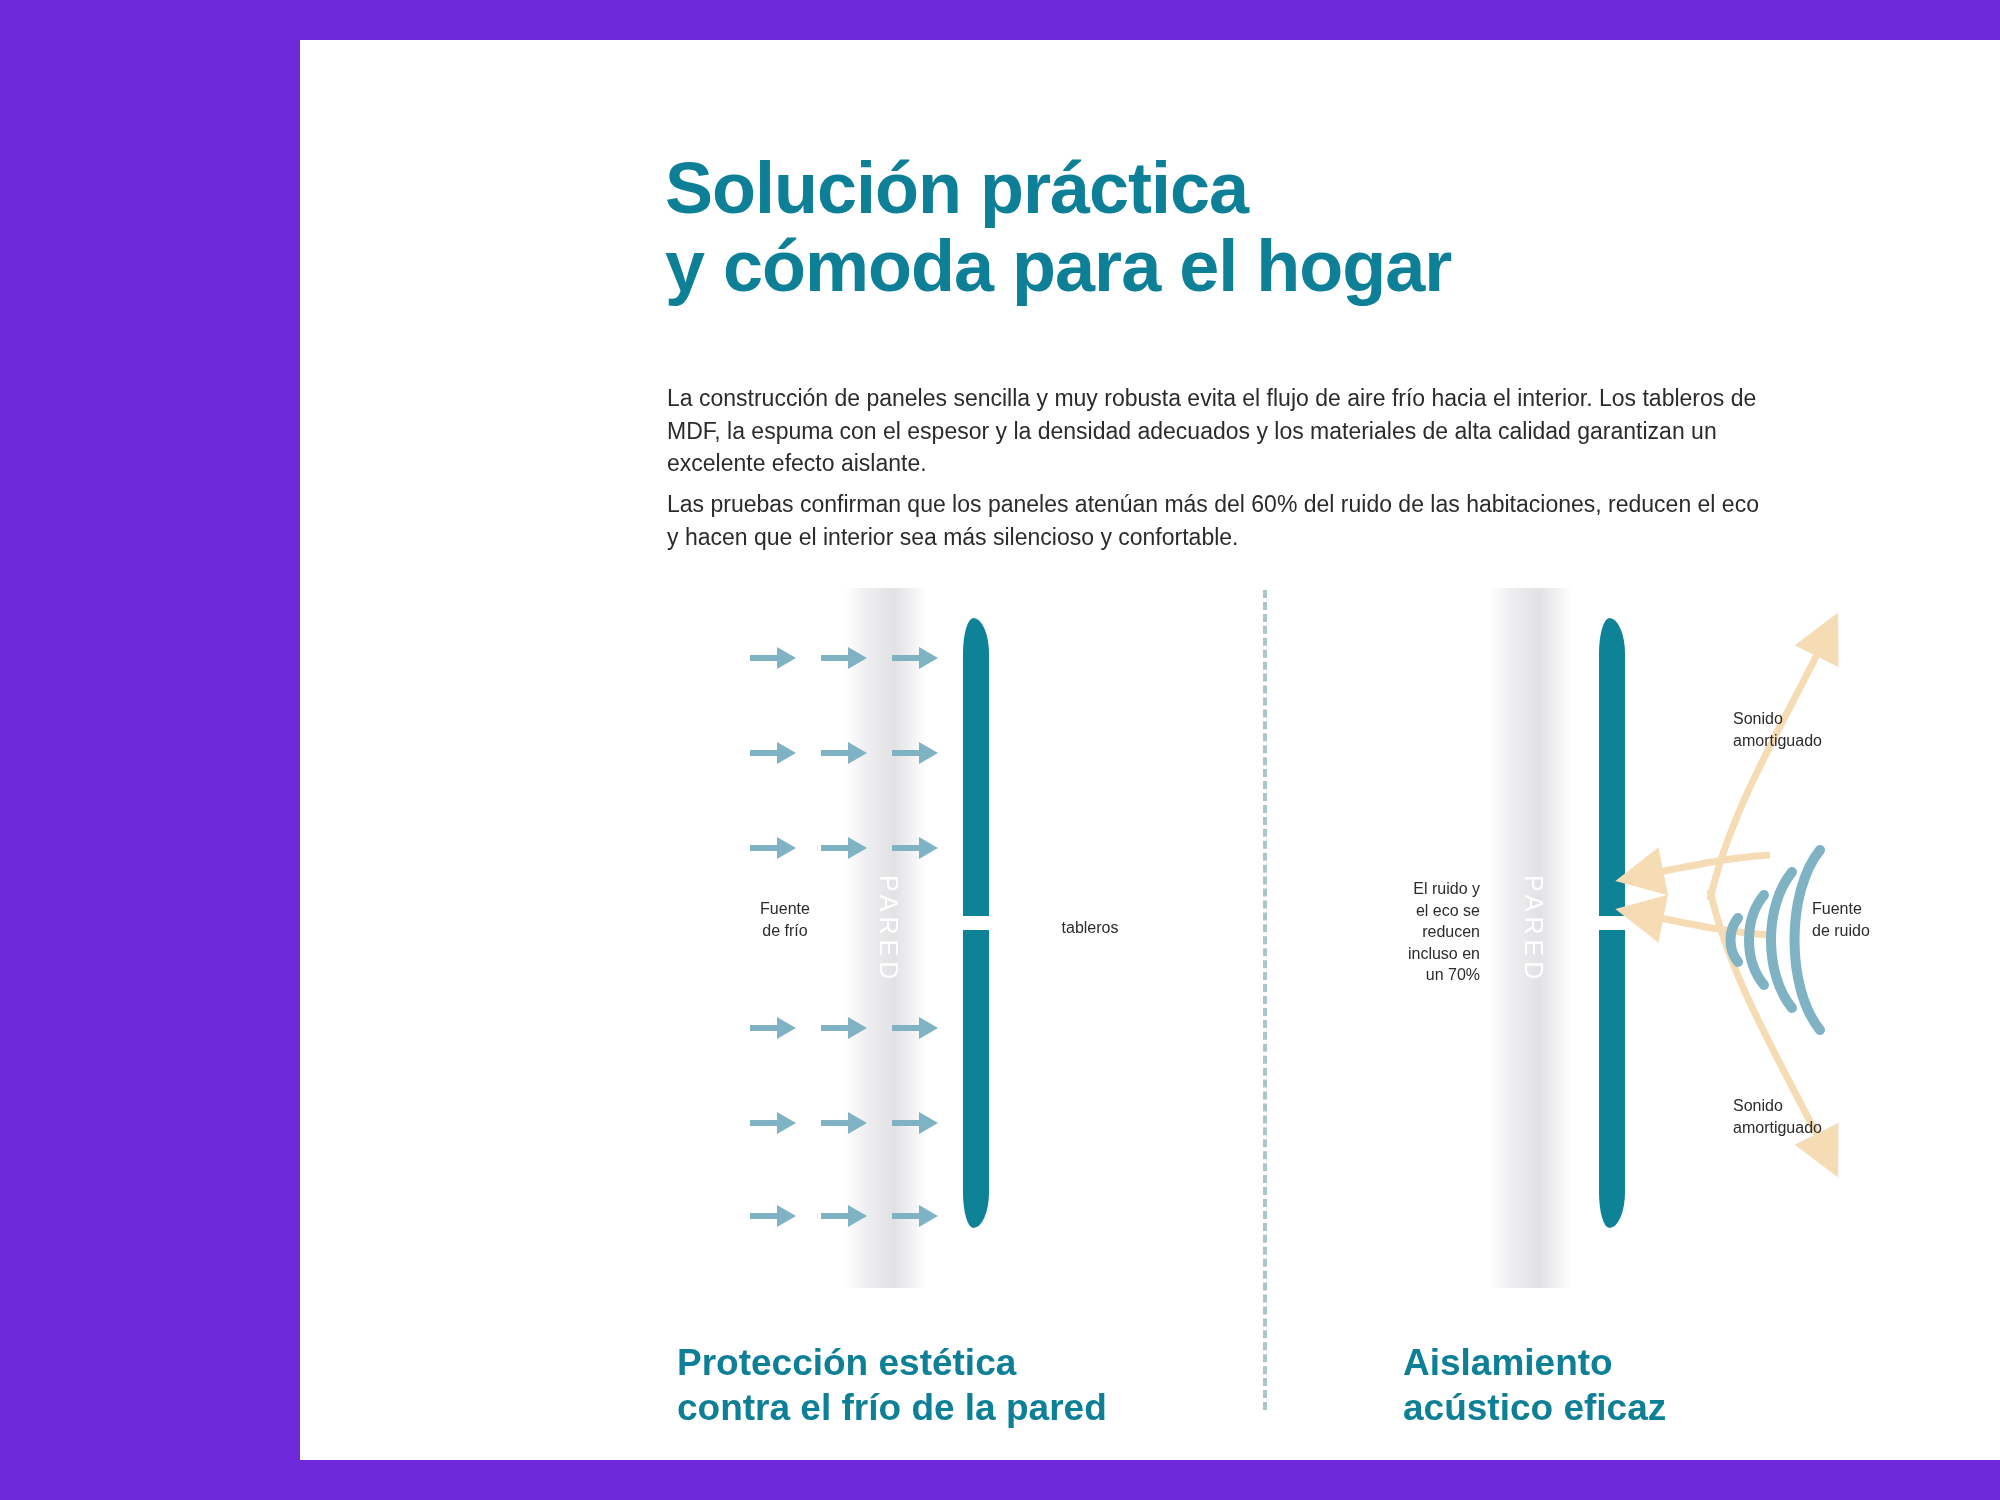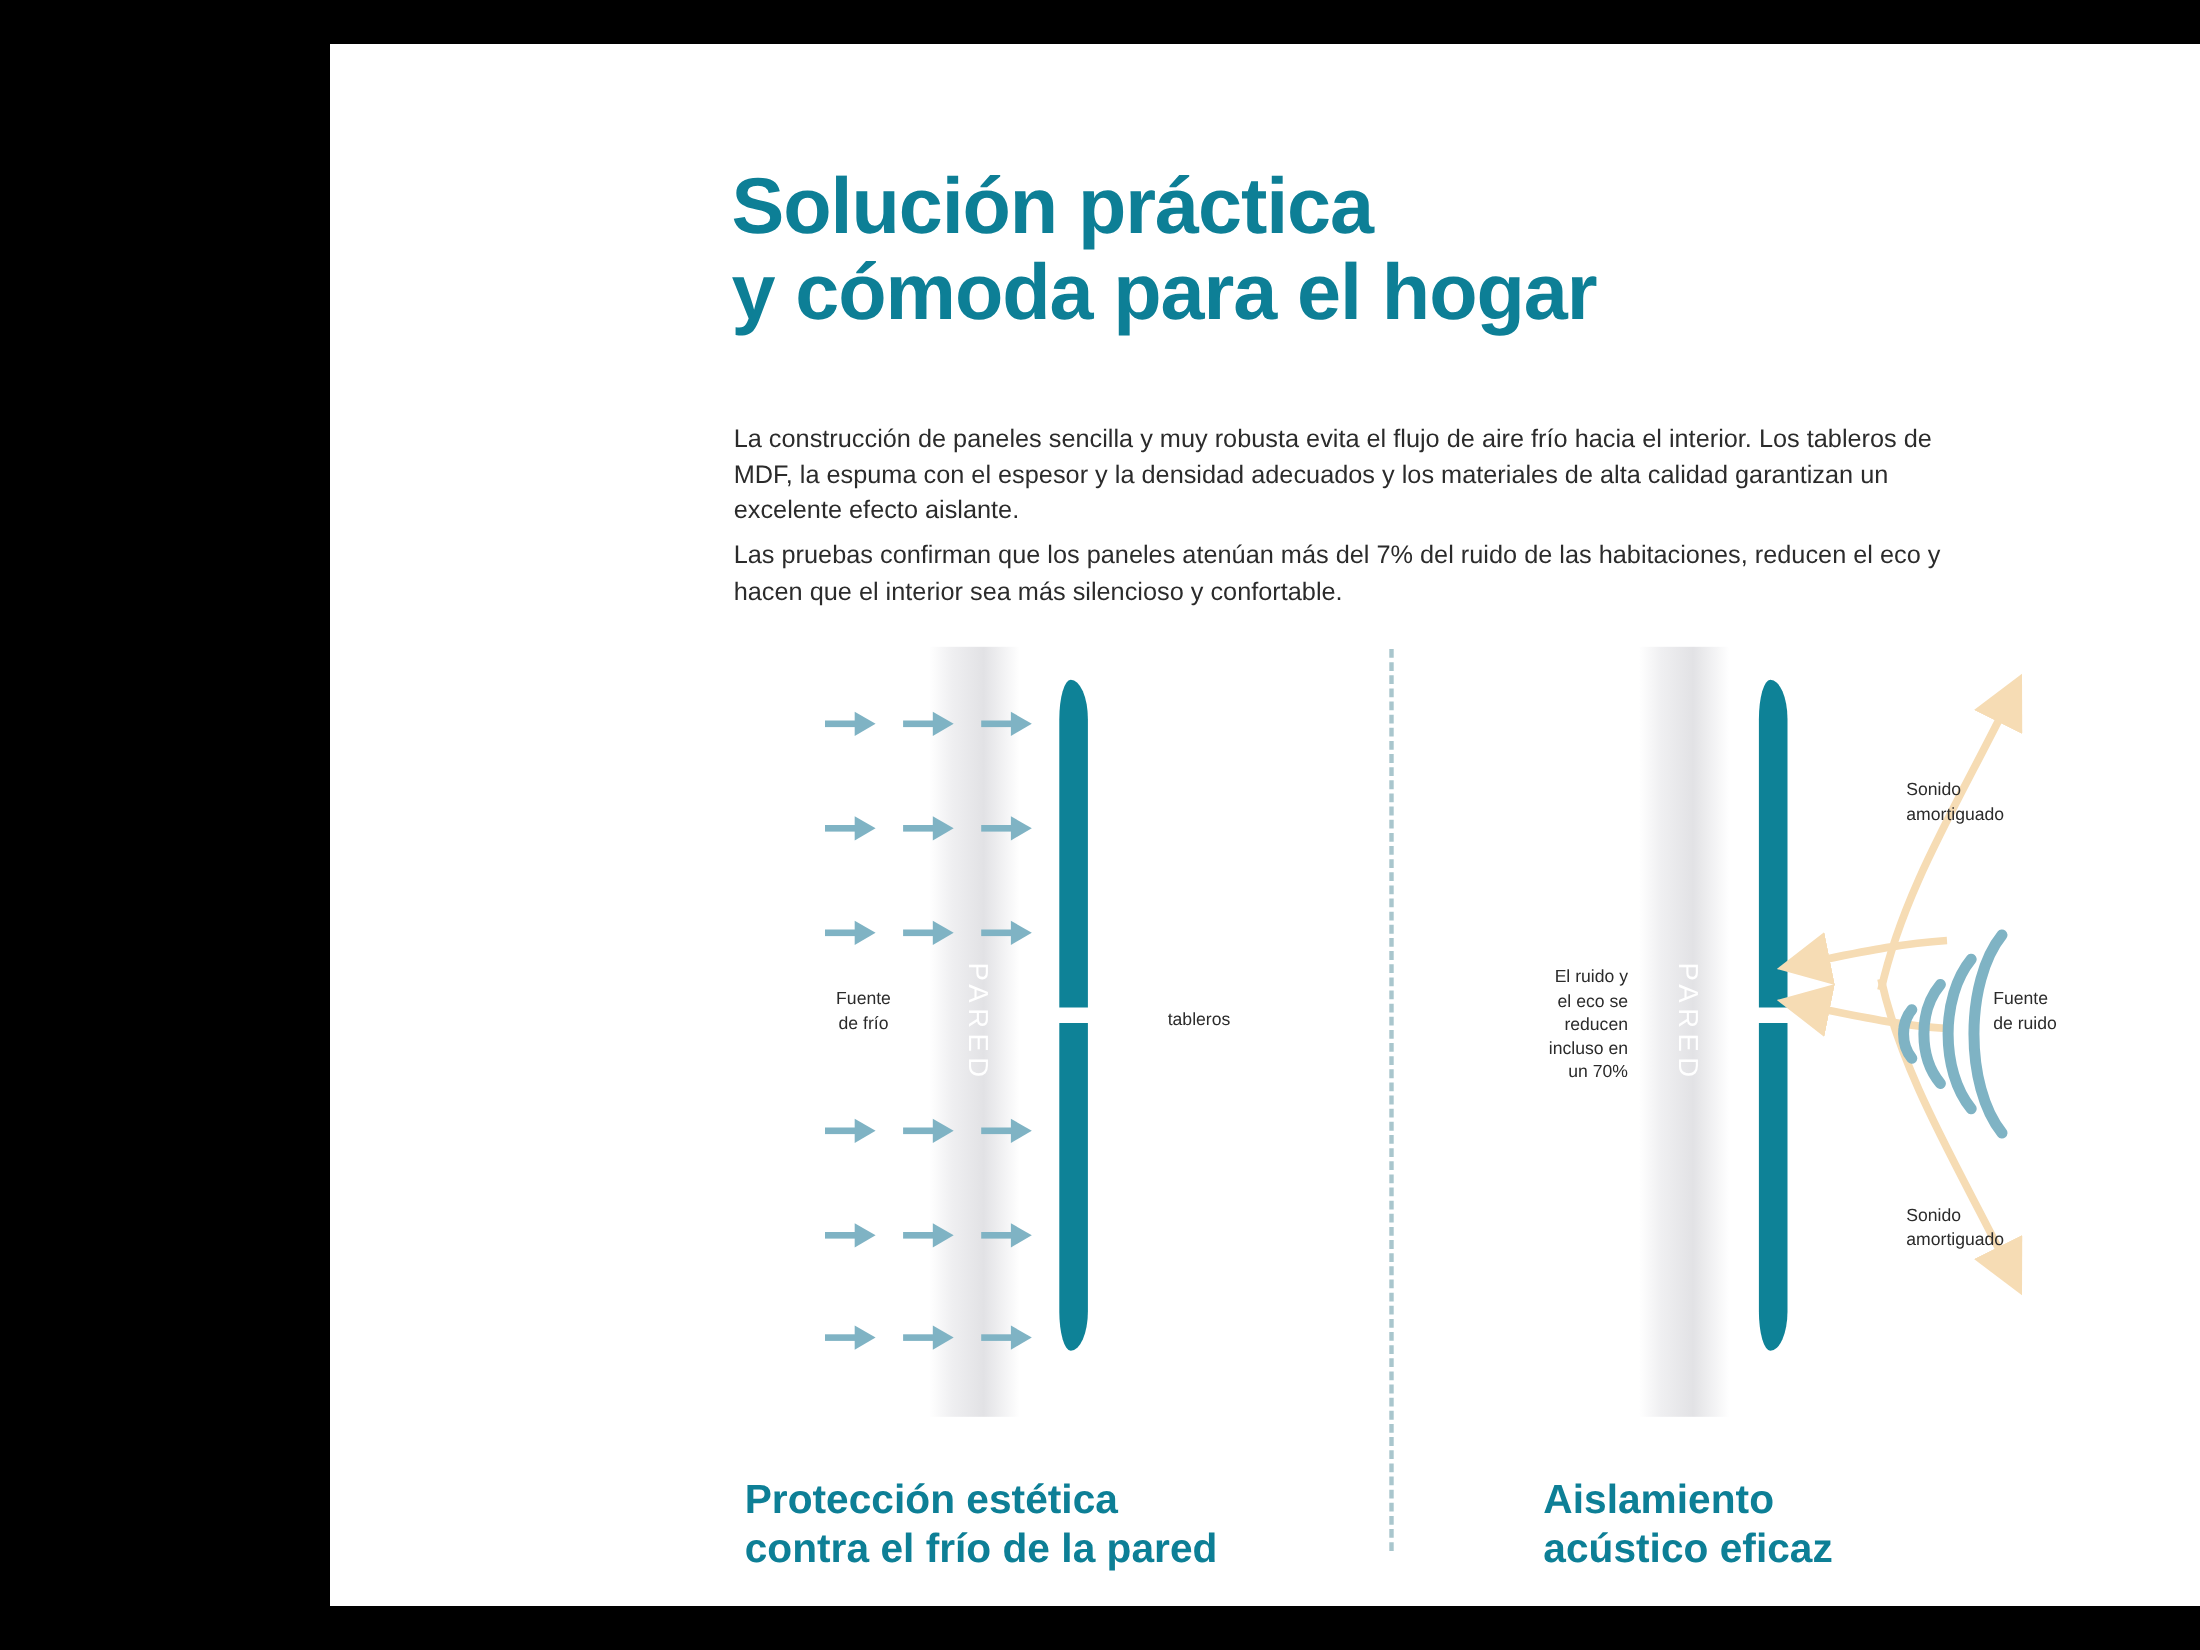--- a/index.html
+++ b/index.html
@@ -8,21 +8,21 @@
     background: #ffffff;
     width: 2000px;
     height: 1500px;
     overflow: hidden;
     font-family: "Liberation Sans", sans-serif;
   }
   #stage {
     position: relative;
     width: 2000px;
     height: 1500px;
-    background: #000000;
+    background: #6d28d9;
   }
   
   #card {
     position: absolute;
     left: 300px;
     top: 40px;
     width: 1700px;
     height: 1420px;
     background: #ffffff;
   }
@@ -147,21 +147,21 @@
 
 <div id="stage">
   <div id="card">
 
     <div id="title">
       <div>Solución práctica</div>
       <div>y cómoda para el hogar</div>
     </div>
 
     <div class="para" id="para1">La construcción de paneles sencilla y muy robusta evita el flujo de aire frío hacia el interior. Los tableros de MDF, la espuma con el espesor y la densidad adecuados y los materiales de alta calidad garantizan un excelente efecto aislante.</div>
-    <div class="para" id="para2">Las pruebas confirman que los paneles atenúan más del 7% del ruido de las habitaciones, reducen el eco y hacen que el interior sea más silencioso y confortable.</div>
+    <div class="para" id="para2">Las pruebas confirman que los paneles atenúan más del 60% del ruido de las habitaciones, reducen el eco y hacen que el interior sea más silencioso y confortable.</div>
 
     <div id="divider"></div>
 
     <div>
 
       <div class="wall" style="left:545px; top:548px;"></div>
       <div class="wall-label" style="left:574px; top:835px;">PARED</div>
 
       <div class="panel panel-top" style="left:663px; top:578px;"></div>
       <div class="panel panel-bottom" style="left:663px; top:890px;"></div>

